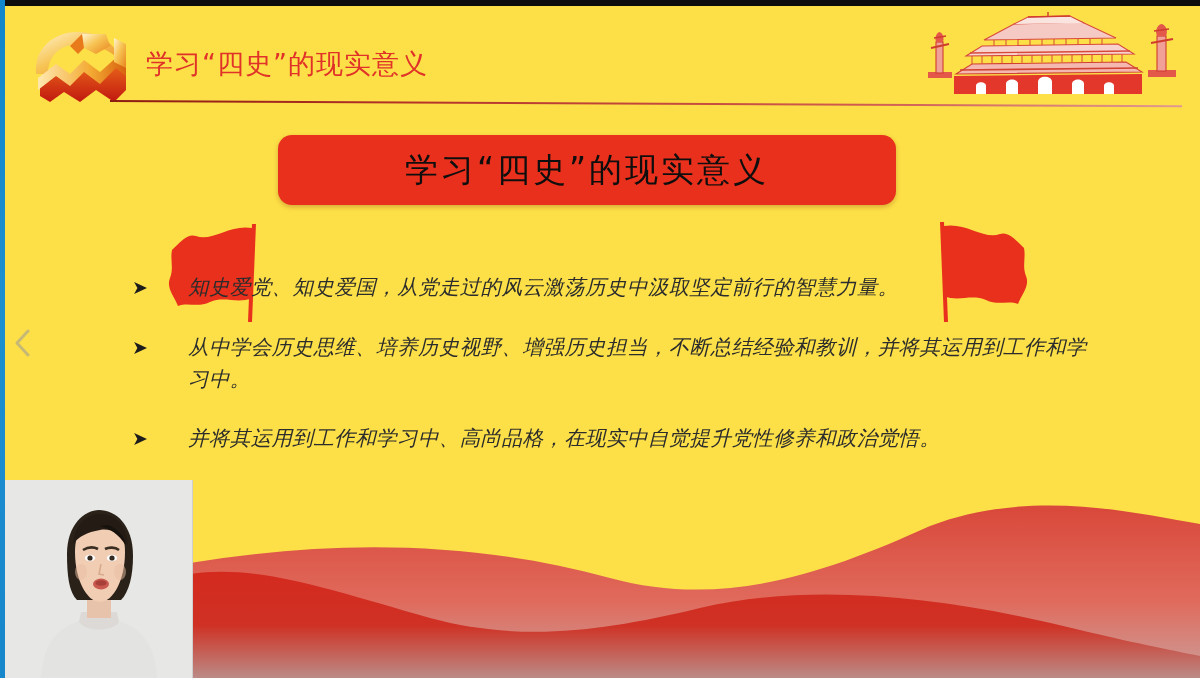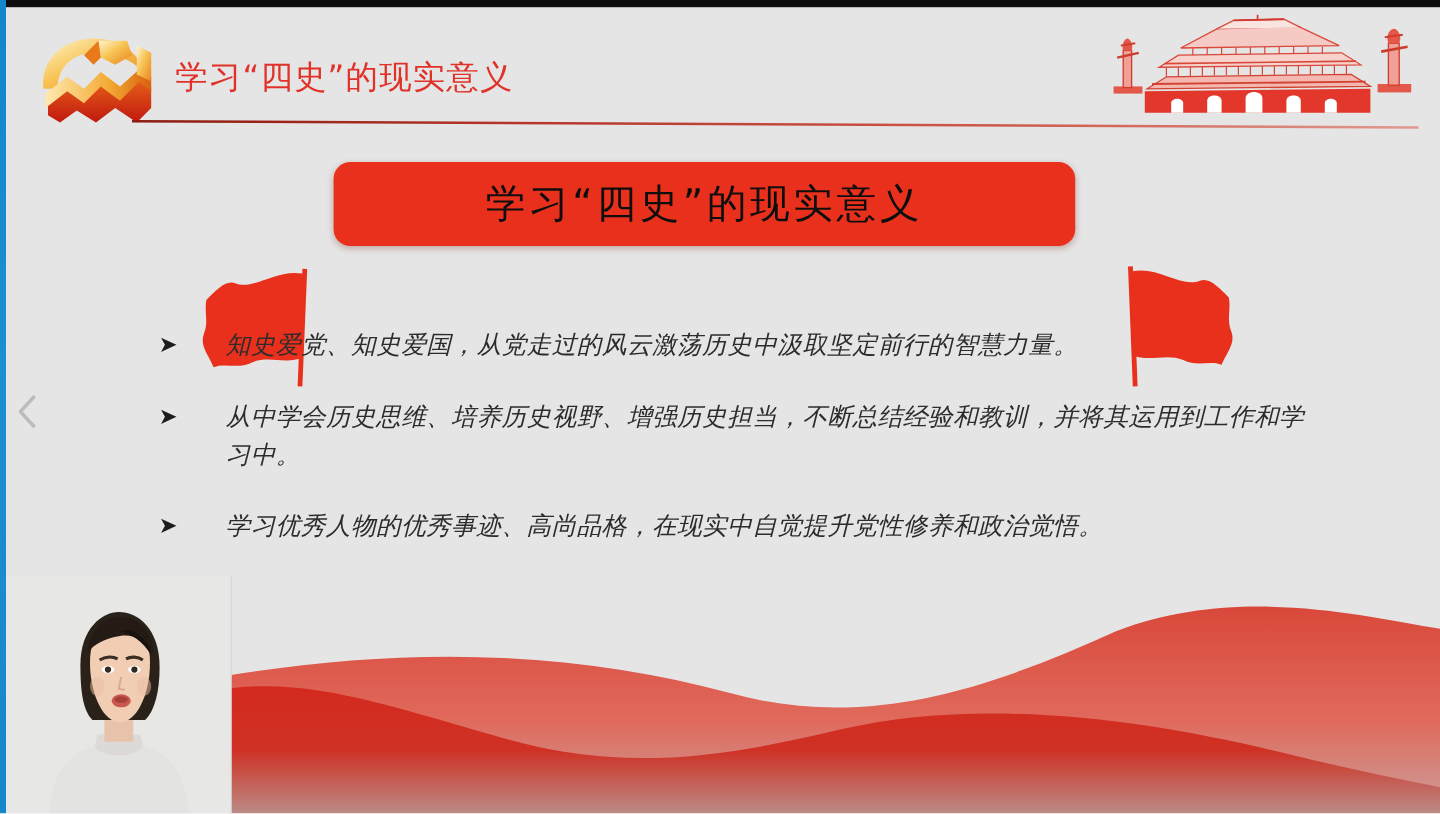--- a/index.html
+++ b/index.html
@@ -3,21 +3,21 @@
 <meta charset="utf-8">
 <style>
   * { margin:0; padding:0; box-sizing:border-box; }
   html, body {
     width:1200px; height:678px; overflow:hidden;
     background:#ffffff;
     font-family:"Liberation Sans","DejaVu Sans",sans-serif;
   }
   #stage {
     position:relative; width:1200px; height:678px;
-    background:#e5e5e5; overflow:hidden;
+    background:#fde047; overflow:hidden;
   }
 
   
   .top-bar {
     position:absolute; left:0; top:0; width:1200px; height:6px;
     background:#0d0d0d; z-index:40;
   }
   .left-rail {
     position:absolute; left:0; top:0; width:5px; height:678px;
     background:linear-gradient(180deg,#1186cc 0%,#1c8fd0 45%,#1787cc 100%);
@@ -254,21 +254,21 @@
     <div class="bullet-row">
       <span class="bullet-mark">➤</span>
       <span class="bullet-text">知史爱党、知史爱国，从党走过的风云激荡历史中汲取坚定前行的智慧力量。</span>
     </div>
     <div class="bullet-row">
       <span class="bullet-mark">➤</span>
       <span class="bullet-text">从中学会历史思维、培养历史视野、增强历史担当，不断总结经验和教训，并将其运用到工作和学习中。</span>
     </div>
     <div class="bullet-row">
       <span class="bullet-mark">➤</span>
-      <span class="bullet-text">学习优秀人物的优秀事迹、高尚品格，在现实中自觉提升党性修养和政治觉悟。</span>
+      <span class="bullet-text">并将其运用到工作和学习中、高尚品格，在现实中自觉提升党性修养和政治觉悟。</span>
     </div>
   </div>
 
   <div class="waves">
     <svg viewBox="0 0 1200 200" width="1200" height="200" preserveAspectRatio="none">
       <defs>
         <linearGradient id="gWaveBack" x1="0" y1="0" x2="0" y2="1">
           <stop offset="0%" stop-color="#d9483a"></stop>
           <stop offset="55%" stop-color="#e06a5c"></stop>
           <stop offset="100%" stop-color="#caa09c"></stop>

